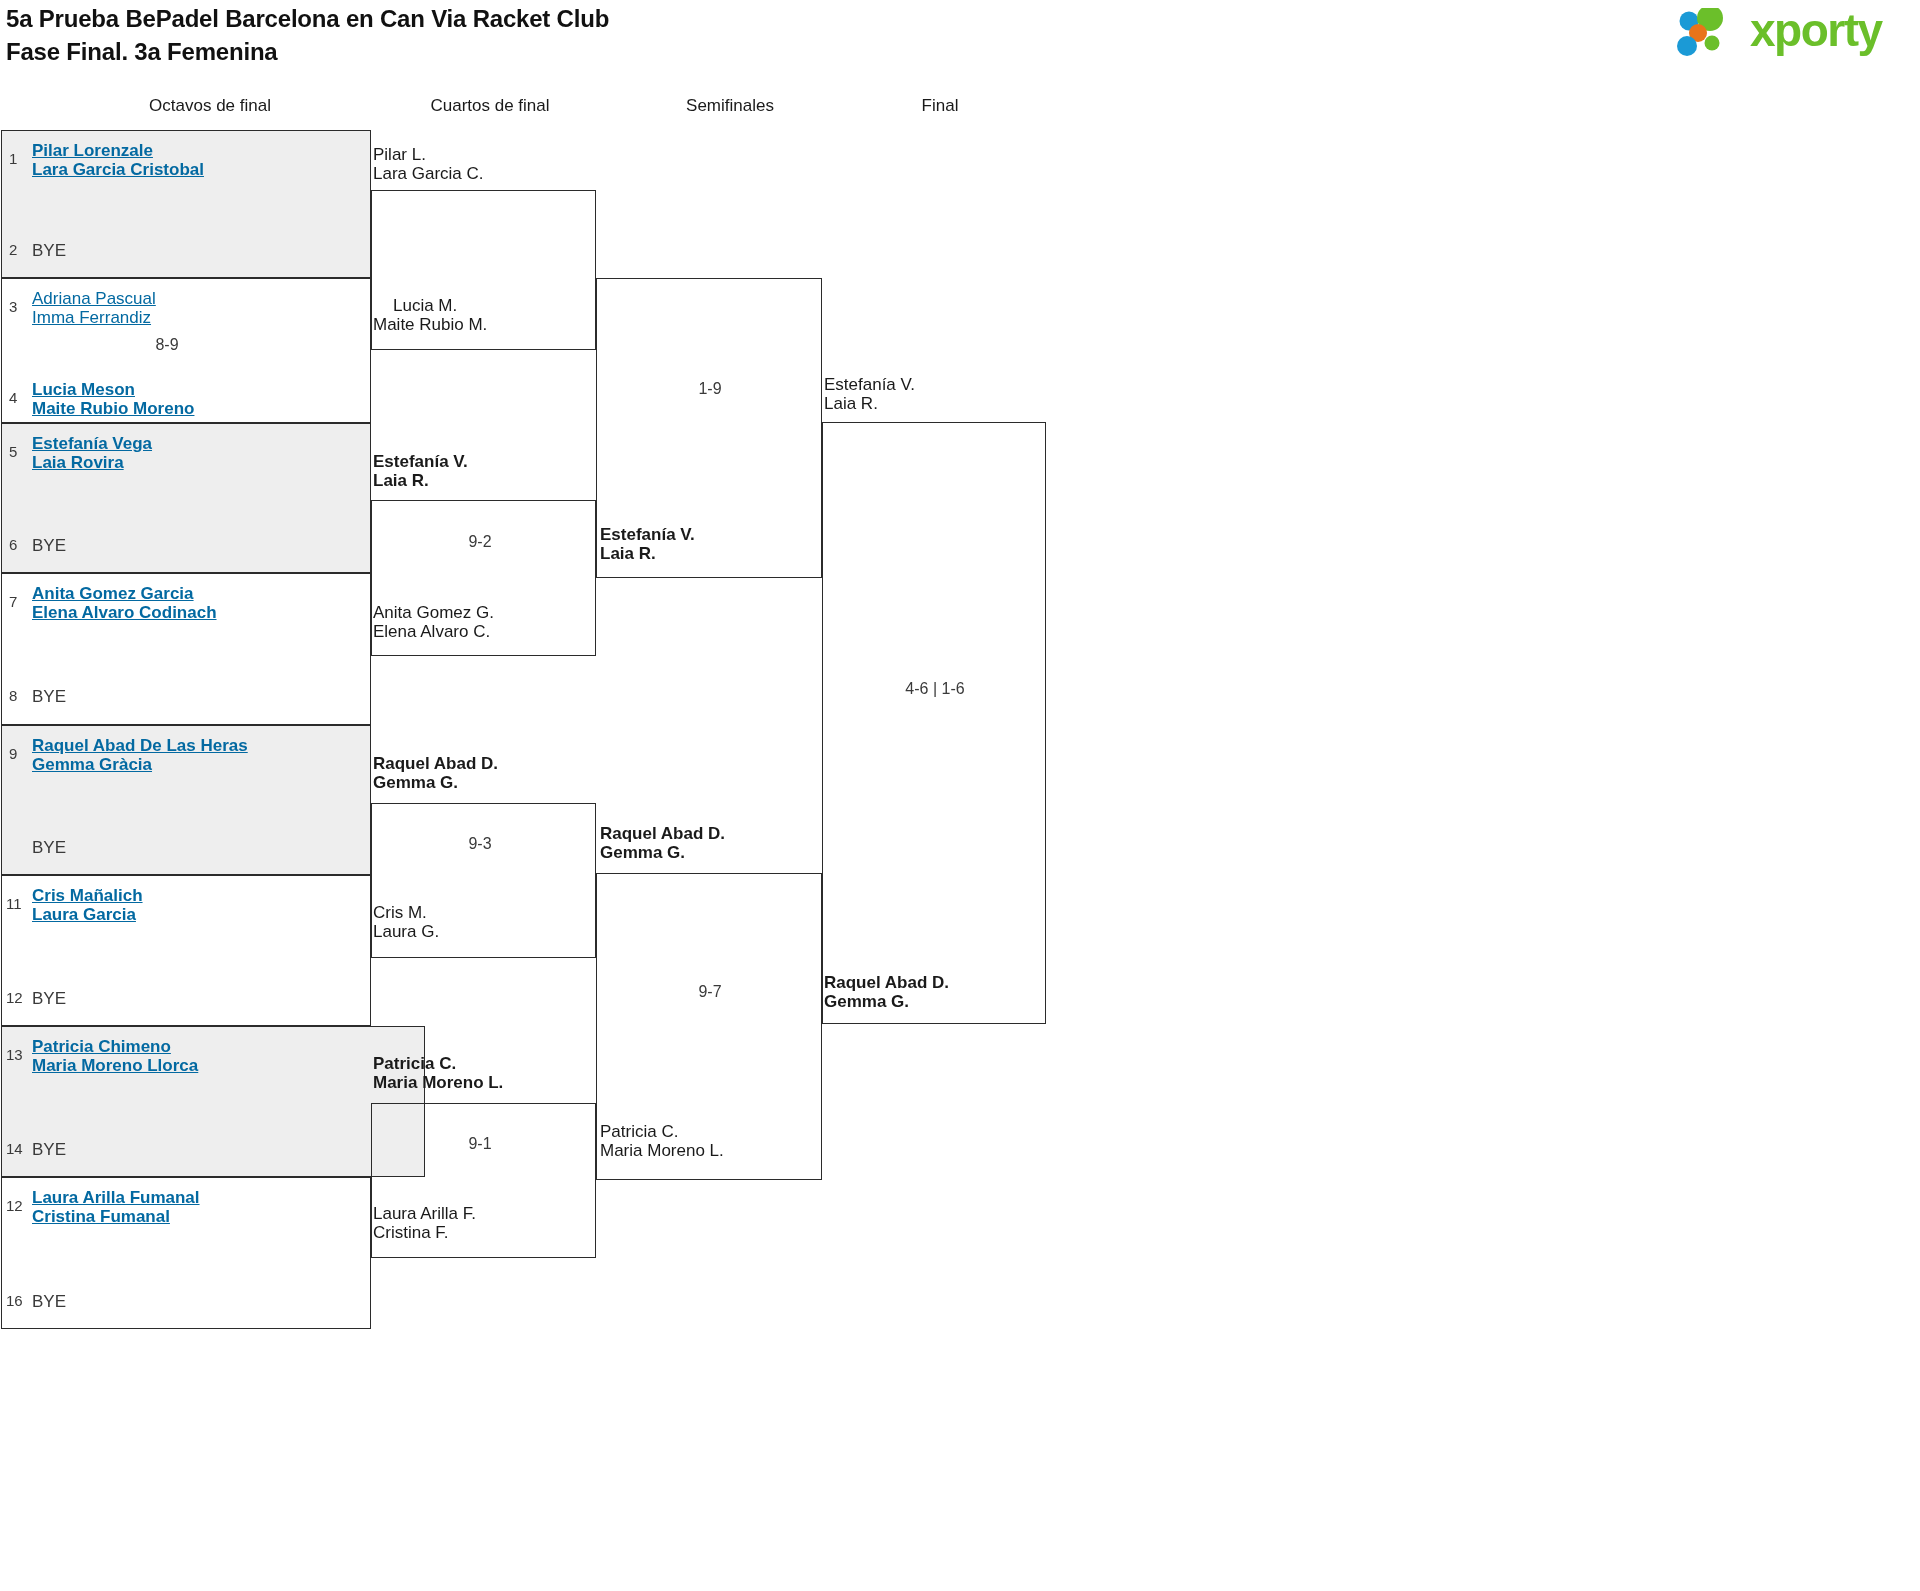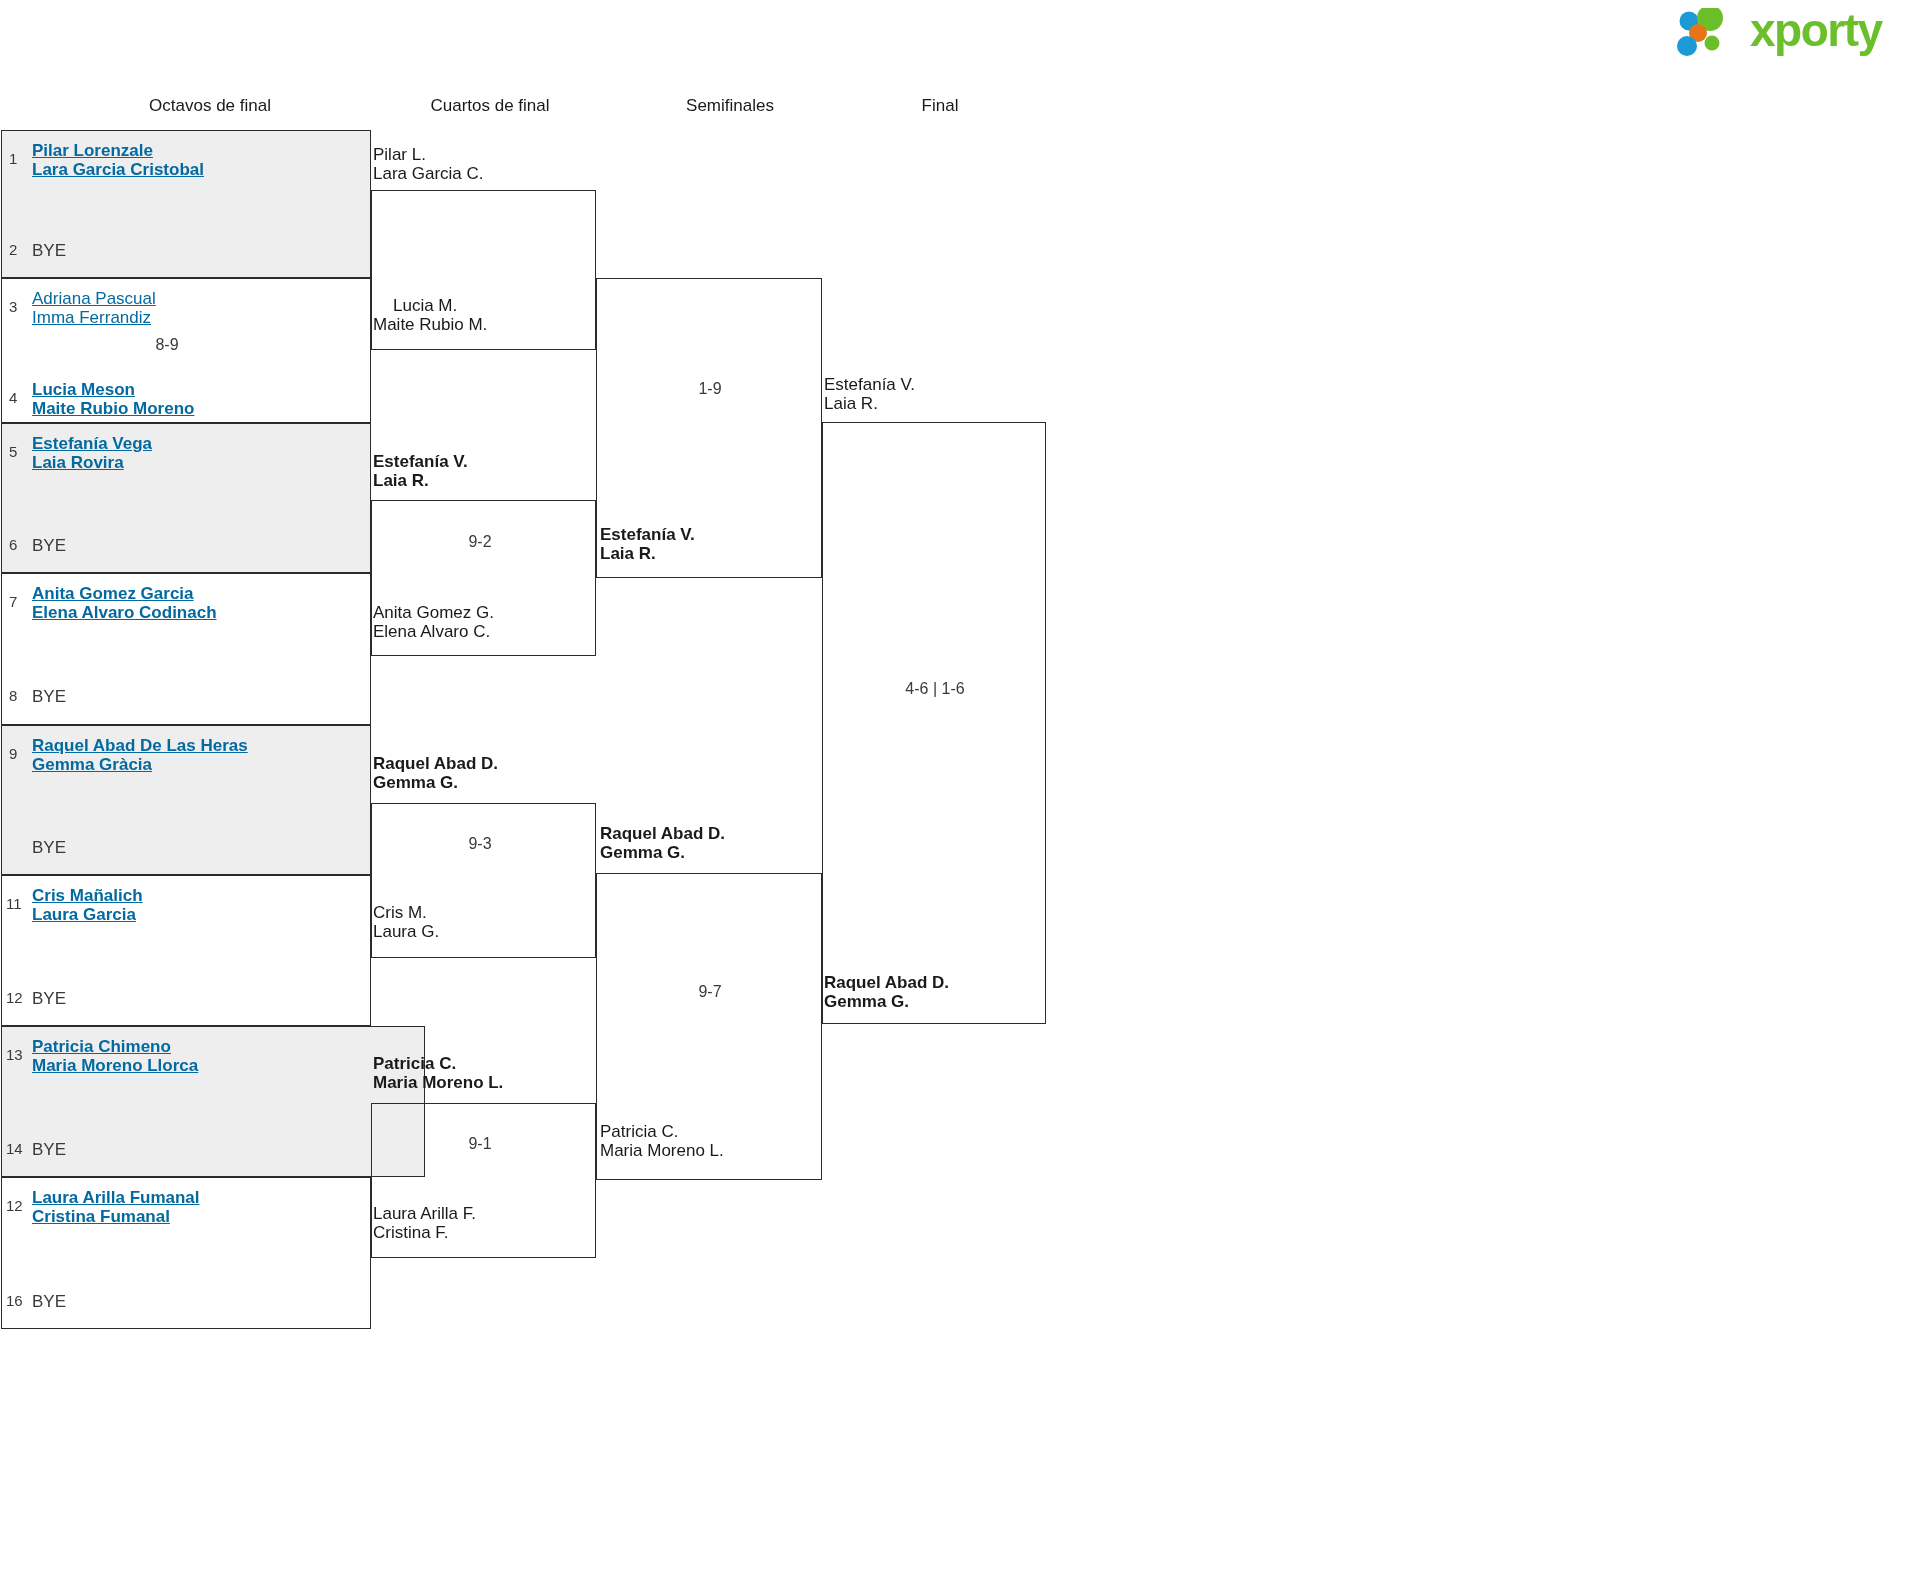--- a/index.html
+++ b/index.html
@@ -72,20 +72,24 @@
   .score {
     position: absolute; font-size: 16px; color: #3a3a3a;
     text-align: center; line-height: 18px;
   }
 </style>
 </head>
 <body>
 
 <div class="page">
 
+  <div class="title-block">
+    <div class="title-line">5a Prueba BePadel Barcelona en Can Via Racket Club</div>
+    <div class="title-line">Fase Final. 3a Femenina</div>
+  </div>
 
   <div class="logo">
     <svg class="logo-dots" viewBox="0 0 70 48">
       <circle cx="13" cy="13" r="9.5" fill="#1b9ad6"></circle>
       <circle cx="34" cy="10" r="13" fill="#6bbf2a"></circle>
       <circle cx="22" cy="25" r="9" fill="#e8741a"></circle>
       <circle cx="11" cy="38" r="10" fill="#1b9ad6"></circle>
       <circle cx="36" cy="35" r="7.5" fill="#6bbf2a"></circle>
     </svg>
     <div class="logo-word">xporty</div>

